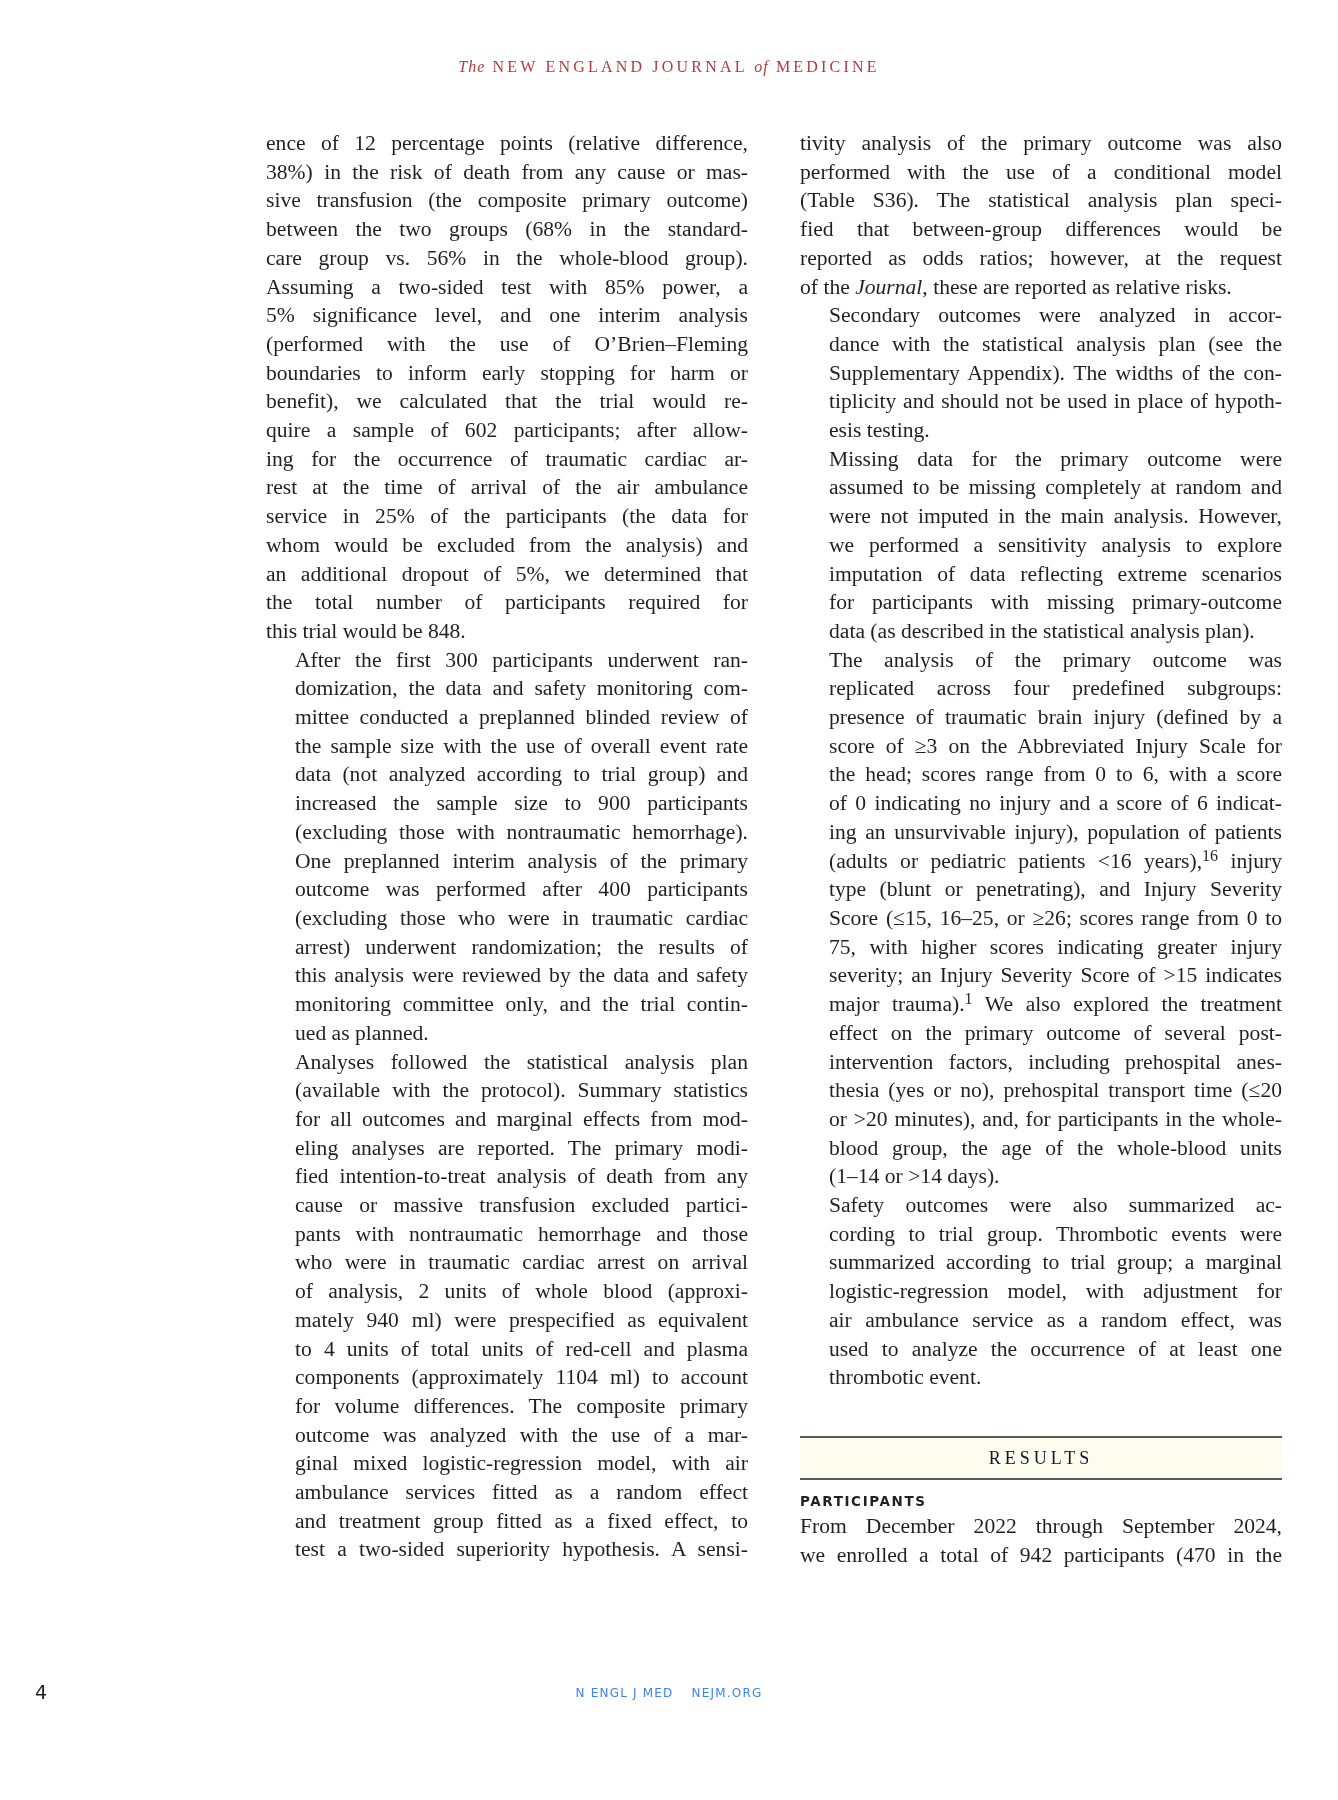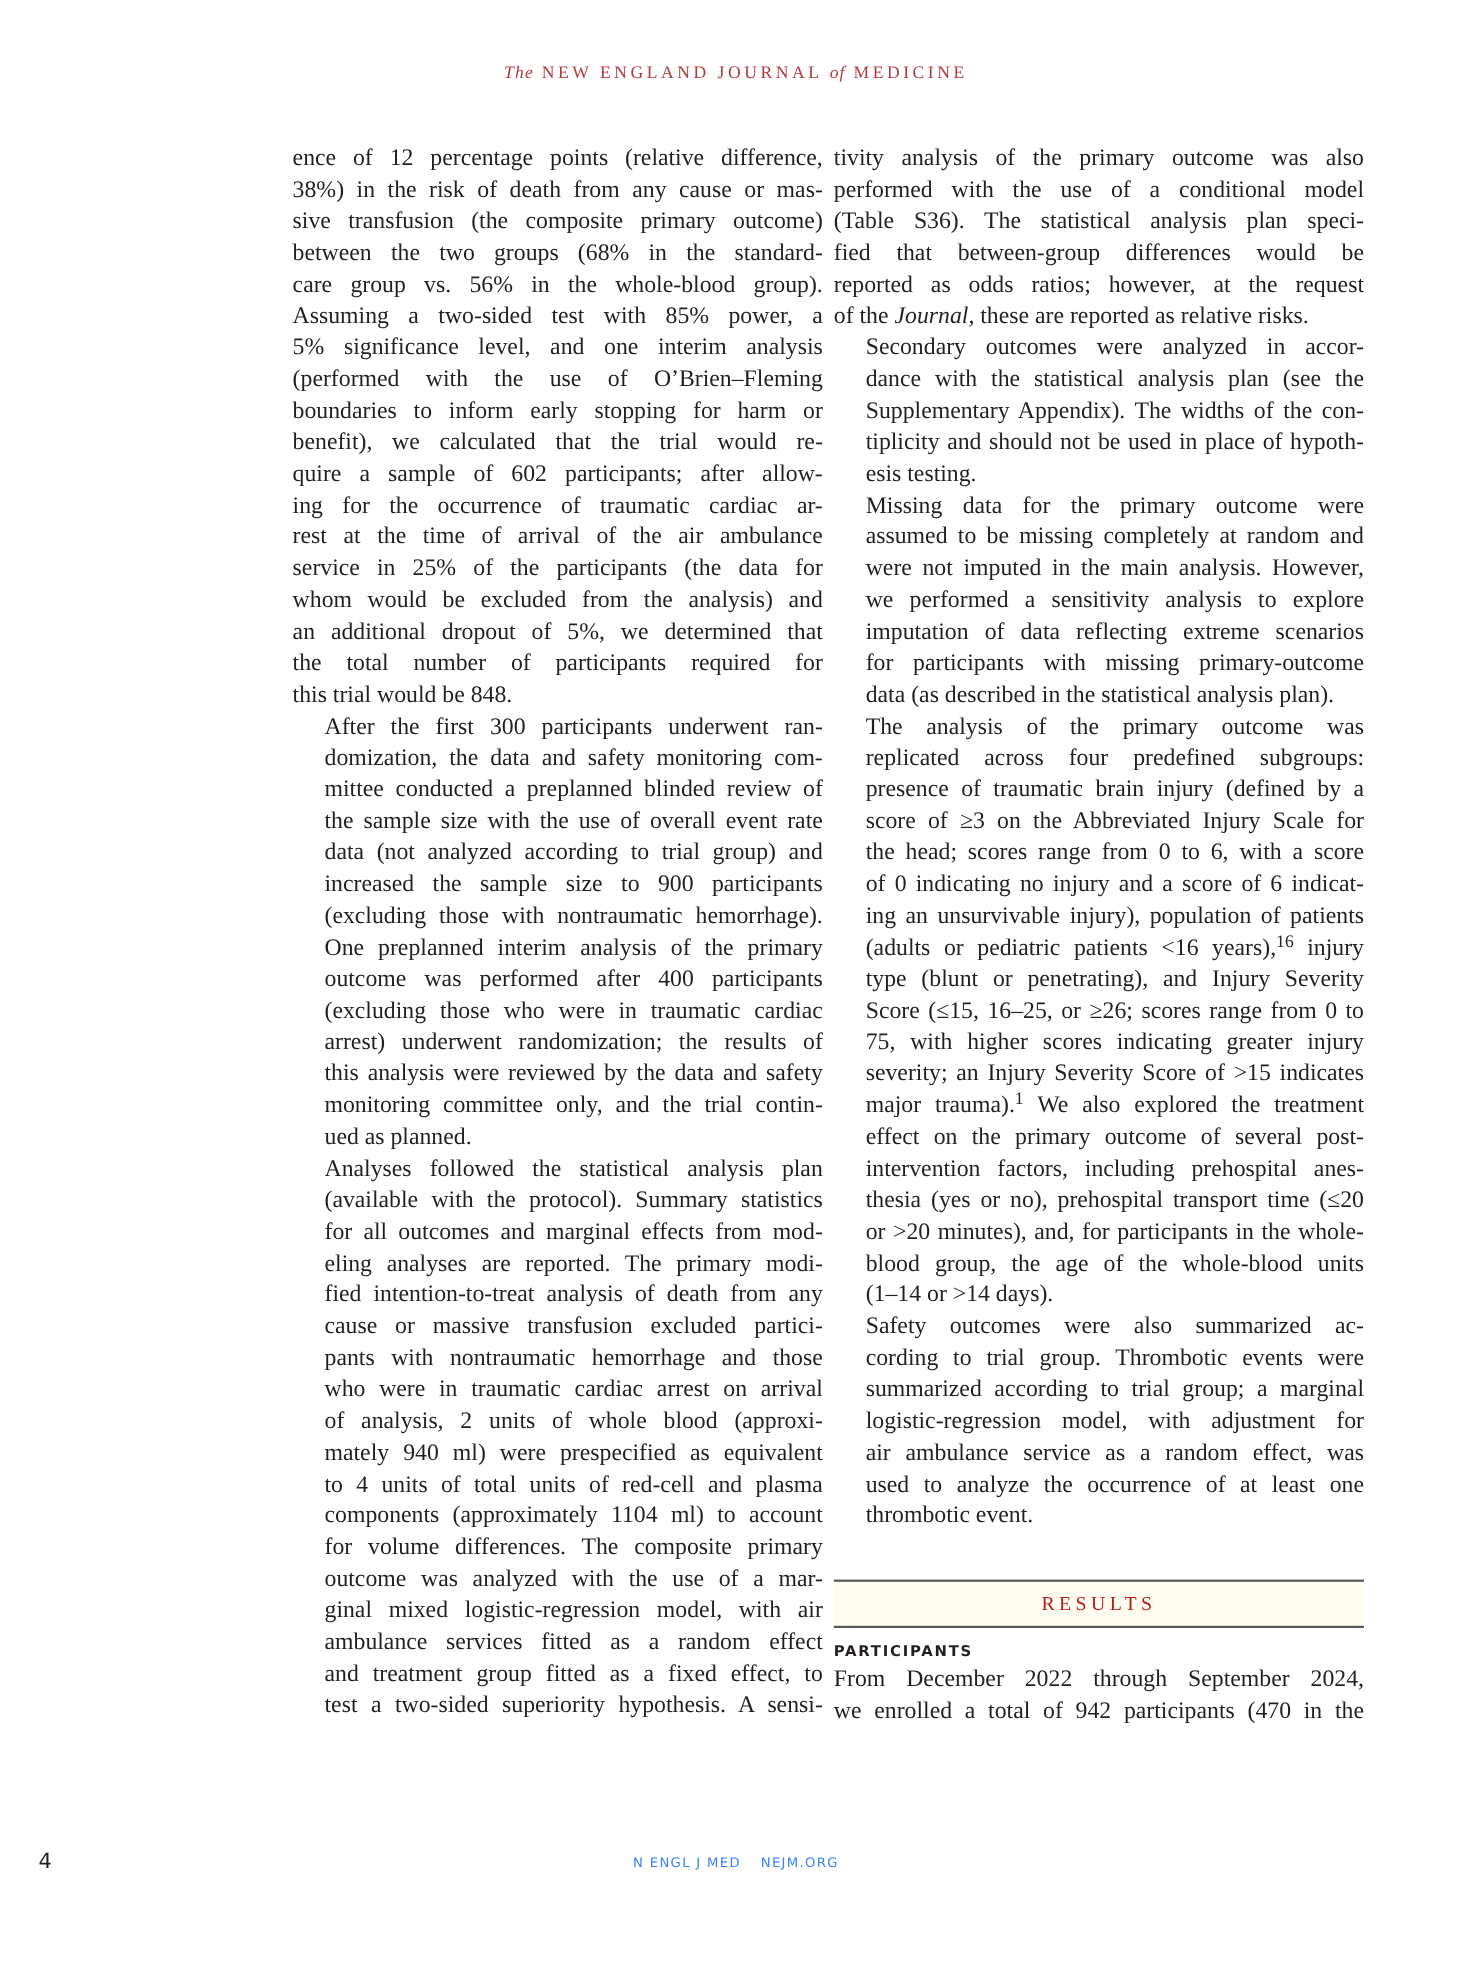--- a/index.html
+++ b/index.html
@@ -8,31 +8,31 @@
       position: absolute; left: 0; top: 58px; width: 1338px; text-align: center;
       font-family: "Liberation Serif", serif; color: #b23a3e; font-size: 16px; letter-spacing: 3.2px;
     }
     .header .it { font-style: italic; letter-spacing: 1px; }
     .col {
       position: absolute; top: 129px; width: 482px;
       font-family: "Liberation Serif", serif; font-size: 21.6px; line-height: 28.7px; color: #231f20;
       text-align: justify; hyphens: manual; margin-left: 36px;
     }
     .col-left { left: 230px; }
-    .col-right { left: 722px; }
+    .col-right { left: 764px; }
     .col p { margin: 0; }
     .col p.indent { text-indent: 29px; }
     .col sup { font-size: 16px; line-height: 0; vertical-align: 7px; }
     .line { display: block; text-align-last: justify; }
     .line.last { text-align-last: left; }
     .results-box {
       margin-top: 44px; height: 40px; background: #fdfcee;
       border-top: 2px solid #595959; border-bottom: 2px solid #595959;
       display: flex; align-items: center; justify-content: center;
-      font-family: "Liberation Serif", serif; font-size: 18px; letter-spacing: 4px; color: #b91c1c;
+      font-family: "Liberation Serif", serif; font-size: 18px; letter-spacing: 4px; color: #0f172a;
     }
     .subhead {
       margin-top: 10px; font-family: "DejaVu Sans", sans-serif; font-weight: bold;
       font-size: 13.5px; letter-spacing: 1.6px; color: #231f20; line-height: 22px;
     }
     .page-number {
       position: absolute; left: 35px; top: 1681px; font-family: "DejaVu Sans", sans-serif;
       font-size: 19px; color: #231f20;
     }
     .footer {

